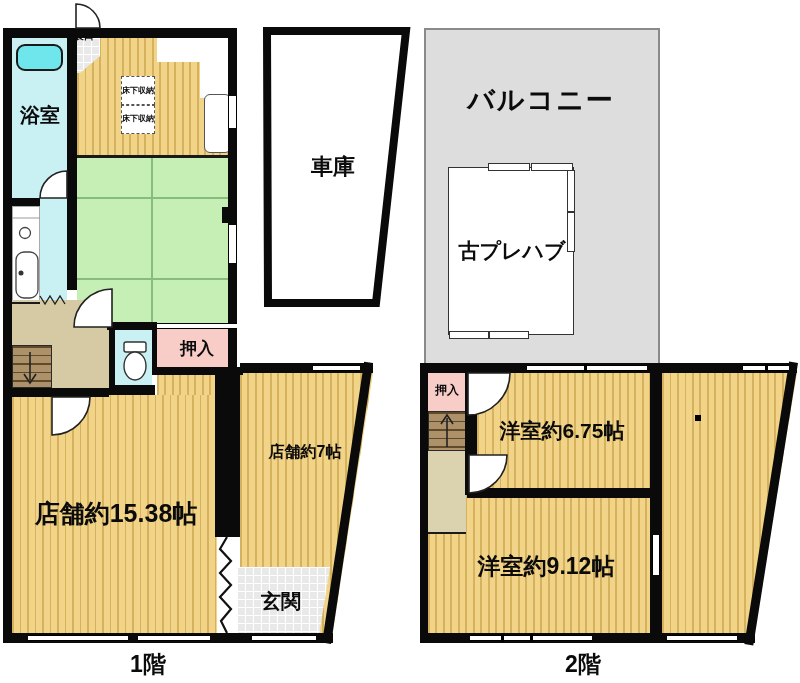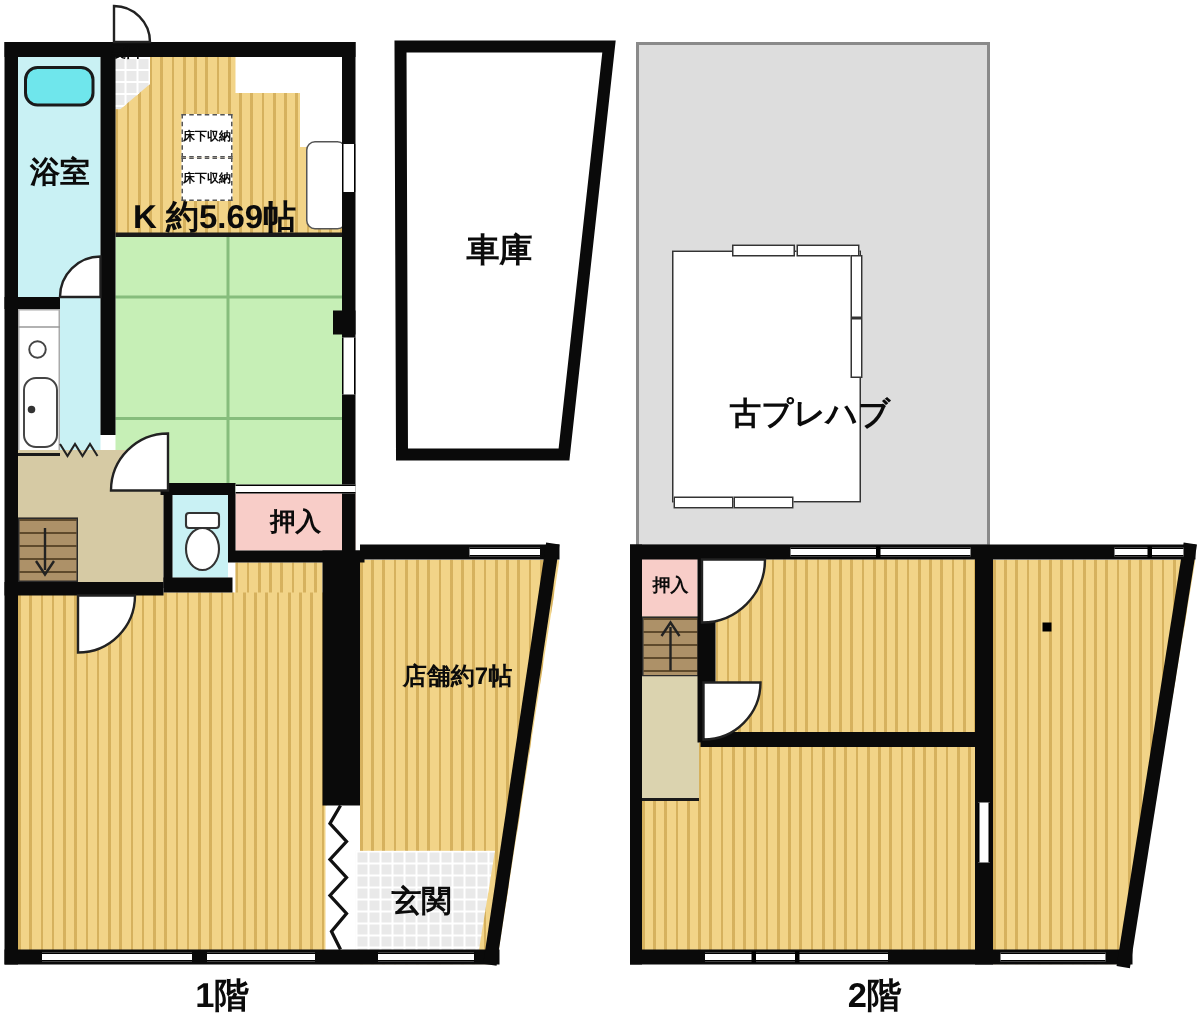--- a/index.html
+++ b/index.html
@@ -33,21 +33,21 @@
   #lbl-kitchen{left:143px;top:145px;font-size:22px;}
   #lbl-yukashita1{left:138px;top:91px;font-size:8px;}
   #lbl-yukashita2{left:138px;top:119px;font-size:8px;}
   #lbl-washitsu{left:155px;top:241px;font-size:25px;}
   #lbl-oshiire1{left:197px;top:348px;font-size:17px;}
   #lbl-shop15{left:116px;top:513px;font-size:25px;}
   #lbl-shop7{left:305px;top:452px;font-size:16px;}
   #lbl-genkan{left:281px;top:601px;font-size:20px;}
   #lbl-garage{left:333px;top:167px;font-size:22px;}
   #lbl-balcony{left:541px;top:100px;font-size:27px;letter-spacing:2px;}
-  #lbl-prefab{left:540px;top:250px;font-size:21px;margin-top:26px;}
+  #lbl-prefab{left:512px;top:250px;font-size:21px;}
   #lbl-oshiire2{left:447px;top:390px;font-size:12px;}
   #lbl-yo675{left:562px;top:430px;font-size:21px;}
   #lbl-yo853{left:716px;top:456px;font-size:20px;}
   #lbl-yo912{left:546px;top:566px;font-size:23px;}
   #lbl-f1{left:148px;top:664px;font-size:23px;}
   #lbl-f2{left:583px;top:664px;font-size:23px;}
   .dashedbox{position:absolute;background:#fff;border:1.5px dashed #555;}
   .slant{position:absolute;background:#0a0a0a;transform-origin:top right;}
   svg.overlay{position:absolute;left:0;top:0;pointer-events:none;}
 </style>
@@ -173,25 +173,28 @@
     <ellipse cx="135" cy="366" rx="11" ry="14" fill="#fff" stroke="#333" stroke-width="1.4"></ellipse>
 
     <circle cx="25" cy="233" r="5.5" fill="none" stroke="#444" stroke-width="1.3"></circle>
     <rect x="16" y="252" width="22" height="46" rx="8" fill="#fff" stroke="#444" stroke-width="1.3"></rect>
     <circle cx="21" cy="273" r="2.5" fill="#333"></circle>
     <line x1="12" y1="218" x2="40" y2="218" stroke="#999" stroke-width="1"></line>
   </svg>
 
   <div class="lbl" id="lbl-bathroom">浴室</div>
   <div class="lbl" id="lbl-uraguchi">裏口</div>
-  <div class="lbl" id="lbl-kitchen">K 約5.69帖</div>
   <div class="lbl" id="lbl-yukashita1">床下収納</div>
   <div class="lbl" id="lbl-yukashita2">床下収納</div>
   <div class="lbl" id="lbl-oshiire1">押入</div>
+  <div class="lbl" id="lbl-shop15">店舗約15.38帖</div>
   <div class="lbl" id="lbl-shop7">店舗約7帖</div>
   <div class="lbl" id="lbl-genkan">玄関</div>
   <div class="lbl" id="lbl-garage">車庫</div>
+  <div class="lbl" id="lbl-balcony">バルコニー</div>
   <div class="lbl" id="lbl-prefab">古プレハブ</div>
   <div class="lbl" id="lbl-oshiire2">押入</div>
+  <div class="lbl" id="lbl-yo675">洋室約6.75帖</div>
+  <div class="lbl" id="lbl-yo912">洋室約9.12帖</div>
   <div class="lbl" id="lbl-f1">1階</div>
   <div class="lbl" id="lbl-f2">2階</div>
 
 </div>
 
 </body></html>

